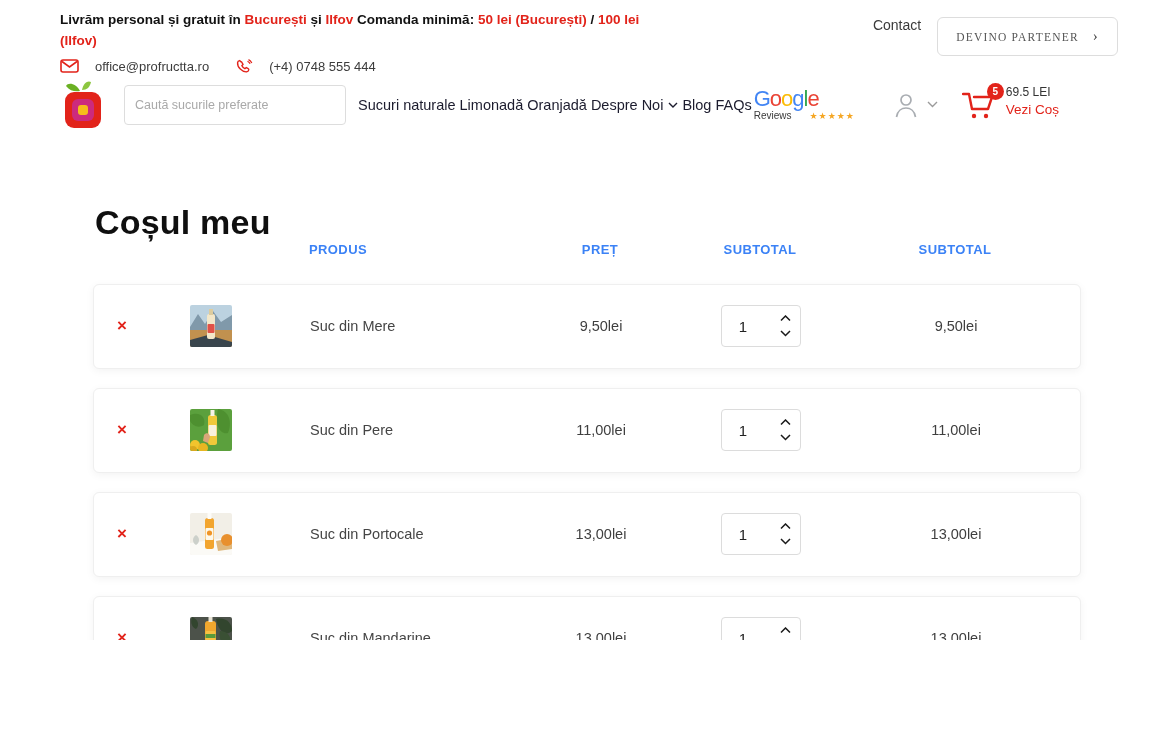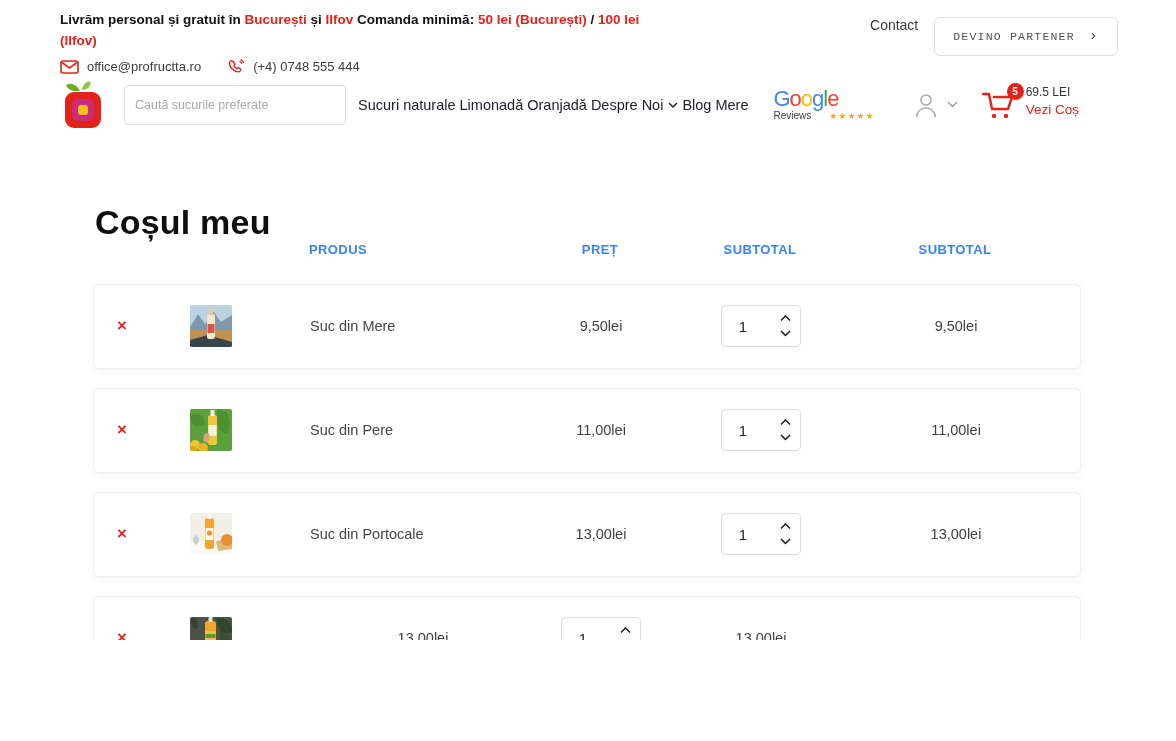--- a/index.html
+++ b/index.html
@@ -6,38 +6,38 @@
   html,body { width:1176px; height:741px; }
   body { font-family:"Liberation Sans", sans-serif; background:#fff; color:#222; overflow:hidden; }
   .page { position:relative; width:1176px; height:640px; background:#fff; overflow:hidden; }
 
   
   .topbar { display:flex; padding:10px 58px 0 60px; }
   .topbar-left { width:640px; }
   .delivery { font-size:13.5px; font-weight:700; line-height:1.55; color:#111; max-width:608px; }
   .delivery .red { color:#e2231a; }
   .contact-row { display:flex; align-items:center; gap:9px; margin-top:7px; font-size:13px; color:#3c3c3c; }
-  .contact-row .grp { display:flex; align-items:center; gap:8px; margin-right:18px; cursor:pointer; }
+  .contact-row .grp { display:flex; align-items:flex-start; gap:16px; margin-right:18px; cursor:pointer; }
   .topbar-right { margin-left:auto; display:flex; align-items:flex-start; gap:16px; margin-top:7px; }
   .contact-link { font-size:14px; color:#3a3a3a; cursor:pointer; }
   .partner-btn { display:flex; align-items:center; gap:14px; border:1px solid #ddd; border-radius:6px; background:#fff;
-    padding:11px 18px; font-size:11.5px; letter-spacing:1.2px; color:#555; cursor:pointer; font-family:Liberation Mono, monospace; }
+    padding:11px 18px; font-size:11.5px; letter-spacing:1.2px; color:#555; cursor:pointer; font-family:Liberation Serif, serif; }
   .partner-btn .arr { font-size:15px; color:#444; line-height:1; }
 
   
   .header { display:flex; align-items:center; padding:4px 52px 8px 60px; }
   .logo { display:flex; align-items:flex-start; gap:6px; cursor:pointer; }
   .logo-text { color:#e2231a; font-weight:700; font-size:28px; letter-spacing:-0.5px; margin-top:12px; }
   .logo-text sup { font-size:10px; font-weight:400; vertical-align:18px; }
   .search-wrap { display:flex; align-items:center; margin-left:12px; width:222px; height:40px; border:1px solid #ddd; border-radius:4px; background:#fff; overflow:hidden; }
   .search-input { flex:1; border:none; outline:none; padding:0 10px; font-size:12.5px; color:#333; font-family:inherit; }
   .search-input::placeholder { color:#a9a9a9; }
   .nav { display:flex; align-items:flex-end; gap:4px; margin-left:12px; font-size:14.5px; color:#1c1c2e; }
   .nav-item { cursor:pointer; white-space:nowrap; display:flex; align-items:center; gap:5px; }
-  .google-block { margin-left:25px; cursor:pointer; line-height:1; }
+  .google-block { margin-left:2px; cursor:pointer; line-height:1; }
   .gword { font-size:22px; font-weight:500; letter-spacing:-1px; }
   .gsub { display:flex; align-items:center; gap:18px; margin-top:1px; }
   .greviews { font-size:10px; color:#3a3a3a; }
   .gstars { font-size:9px; color:#f5a623; letter-spacing:1px; }
   .account { margin-left:38px; display:flex; align-items:center; gap:8px; cursor:pointer; }
   .cart-block { margin-left:24px; display:flex; align-items:flex-start; gap:10px; cursor:pointer; }
   .cart-icon-wrap { position:relative; margin-top:4px; }
   .cart-badge { position:absolute; top:-6px; right:-8px; width:17px; height:17px; border-radius:50%; background:#e2231a; color:#fff; font-size:10px; font-weight:700; display:flex; align-items:center; justify-content:center; }
   .cart-total { font-size:12px; color:#333; }
   .cart-link { font-size:13.5px; color:#e2231a; margin-top:3px; }
@@ -122,21 +122,21 @@
       <span class="nav-item">Sucuri naturale</span>
       <span class="nav-item">Limonadă</span>
       <span class="nav-item">Oranjadă</span>
       <span class="nav-item">
         <span>Despre Noi</span>
         <span style="line-height:0;"><svg width="10" height="6" viewBox="0 0 10 6">
               <polyline points="1,1 5,5 9,1" fill="none" stroke="#1c1c2e" stroke-width="1.4"></polyline>
             </svg></span>
       </span>
       <span class="nav-item">Blog</span>
-      <span class="nav-item">Mere</span>
+      <span class="nav-item">FAQs</span>
     </nav>
 
     <div class="google-block">
       <div class="gword"><span style="color:#4285F4">G</span><span style="color:#EA4335">o</span><span style="color:#FBBC05">o</span><span style="color:#4285F4">g</span><span style="color:#34A853">l</span><span style="color:#EA4335">e</span></div>
       <div class="gsub">
         <span class="greviews">Reviews</span>
         <span class="gstars">★★★★★</span>
       </div>
     </div>
 
@@ -296,20 +296,21 @@
                 <path d="M30 14 C38 14 42 20 40 28 C34 30 28 24 30 14 Z" fill="#3a5034"></path>
                 <path d="M2 0 C8 2 10 8 6 12 C2 10 0 6 2 0 Z" fill="#32452e"></path>
                 <path d="M0 34 L42 30 L42 42 L0 42 Z" fill="#cfcfc4"></path>
                 <rect x="15" y="4" width="11" height="32" rx="3" fill="#f1a72e"></rect>
                 <rect x="18.5" y="0" width="4" height="5" fill="#e8e4d6"></rect>
                 <rect x="15.5" y="14" width="10" height="12" rx="1" fill="#f6c043"></rect>
                 <rect x="15.5" y="17" width="10" height="4" fill="#5a9a3c"></rect>
               </svg>
           </span>
         </div>
+        <div class="pname">Suc din Mandarine</div>
         <div class="pprice">13,00lei</div>
         <div>
           <div class="qty-box">
             <input class="qty-input" type="text" value="1" style="">
             <span class="qty-arrows">
               <button><svg width="11" height="7" viewBox="0 0 11 7">
                     <polyline points="1,5.5 5.5,1 10,5.5" fill="none" stroke="#1a1a1a" stroke-width="1.5"></polyline>
                   </svg></button>
               <button><svg width="11" height="7" viewBox="0 0 11 7">
                     <polyline points="1,1 5.5,5.5 10,1" fill="none" stroke="#1a1a1a" stroke-width="1.5"></polyline>

